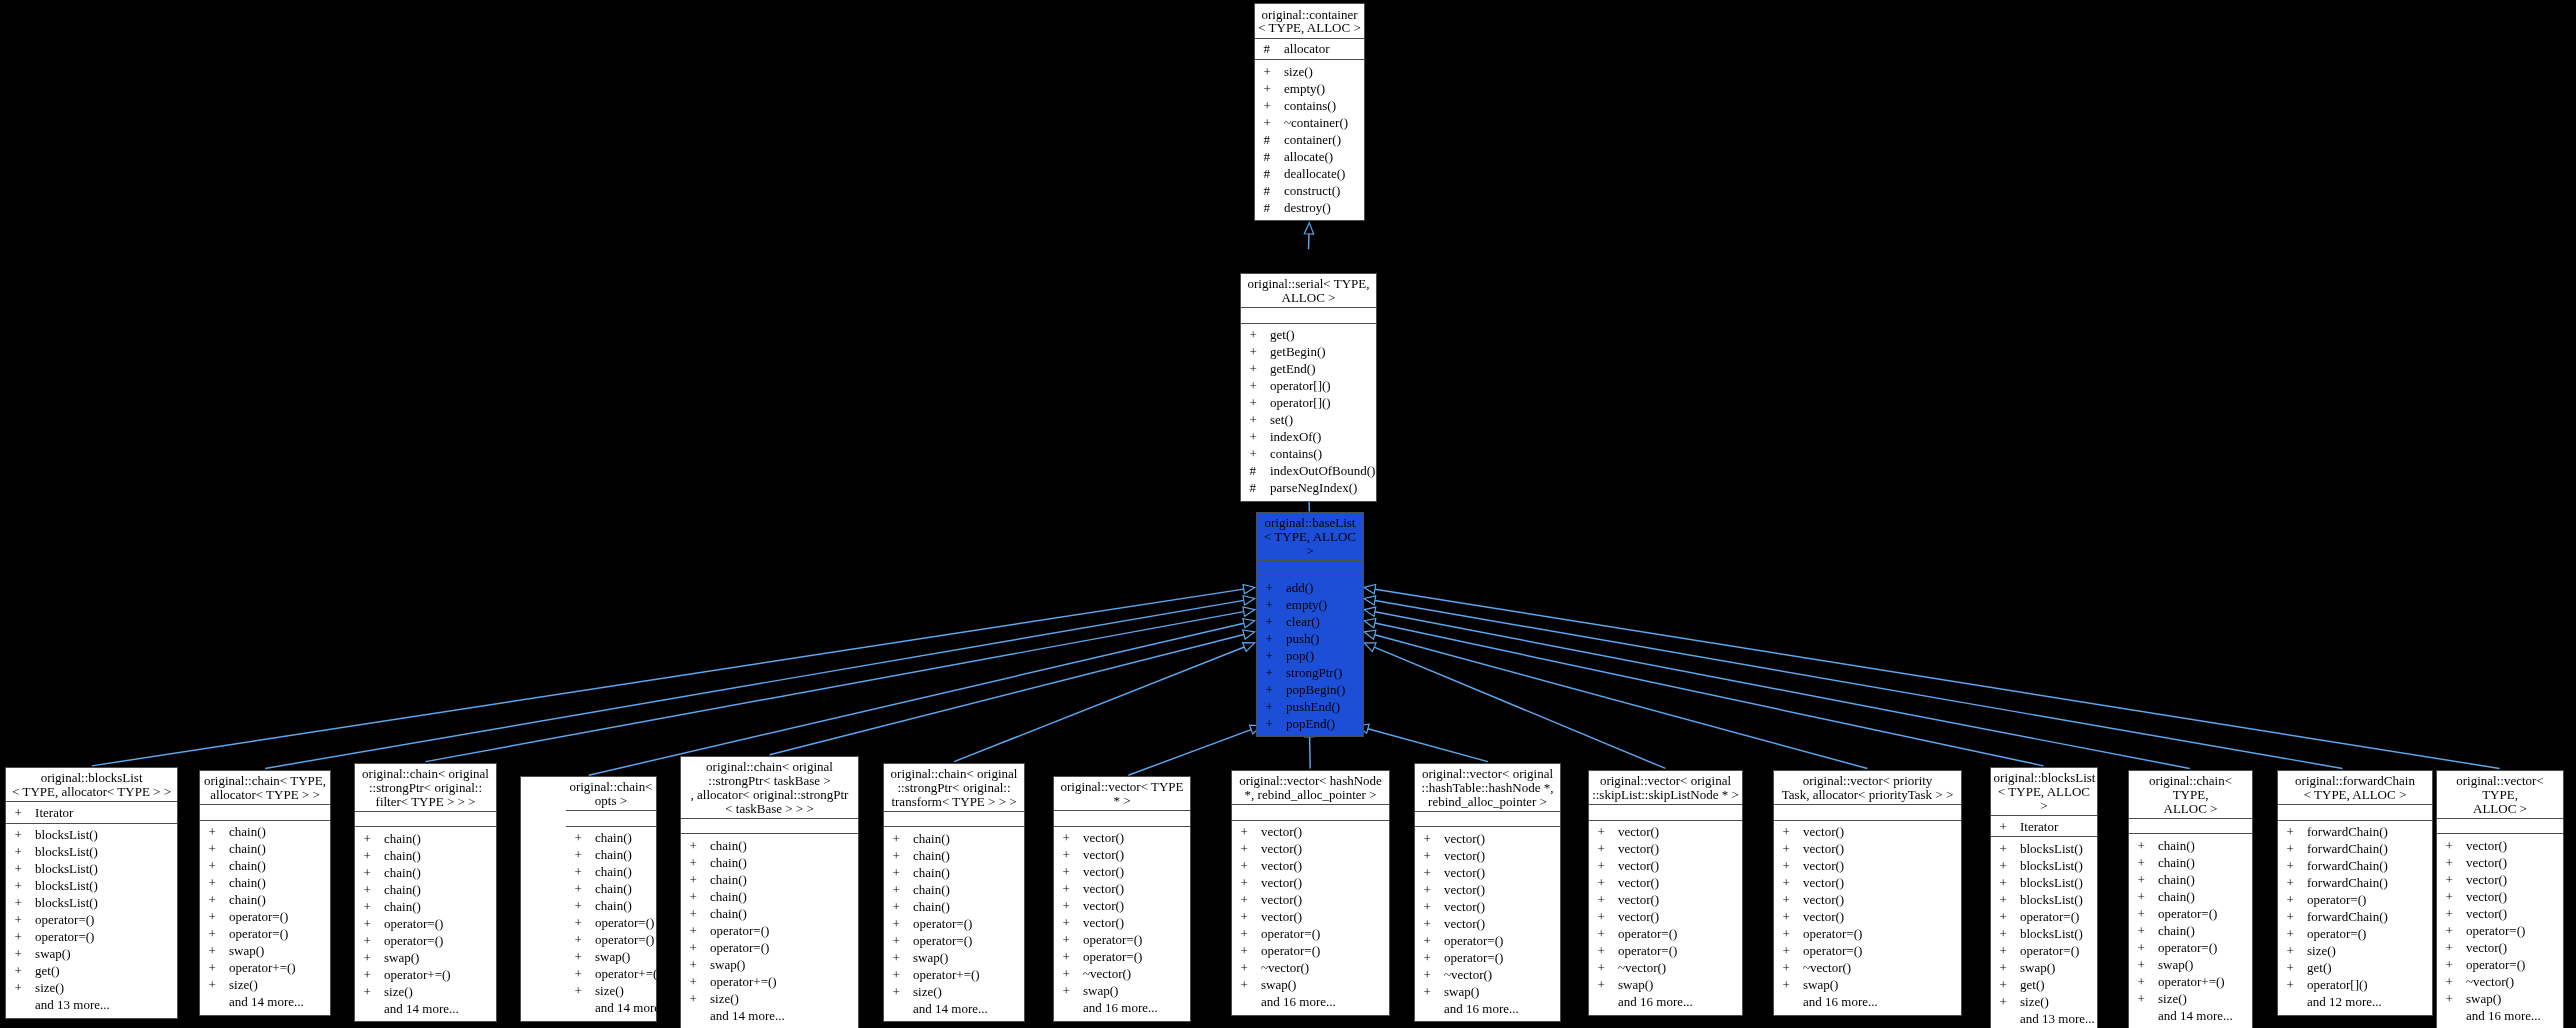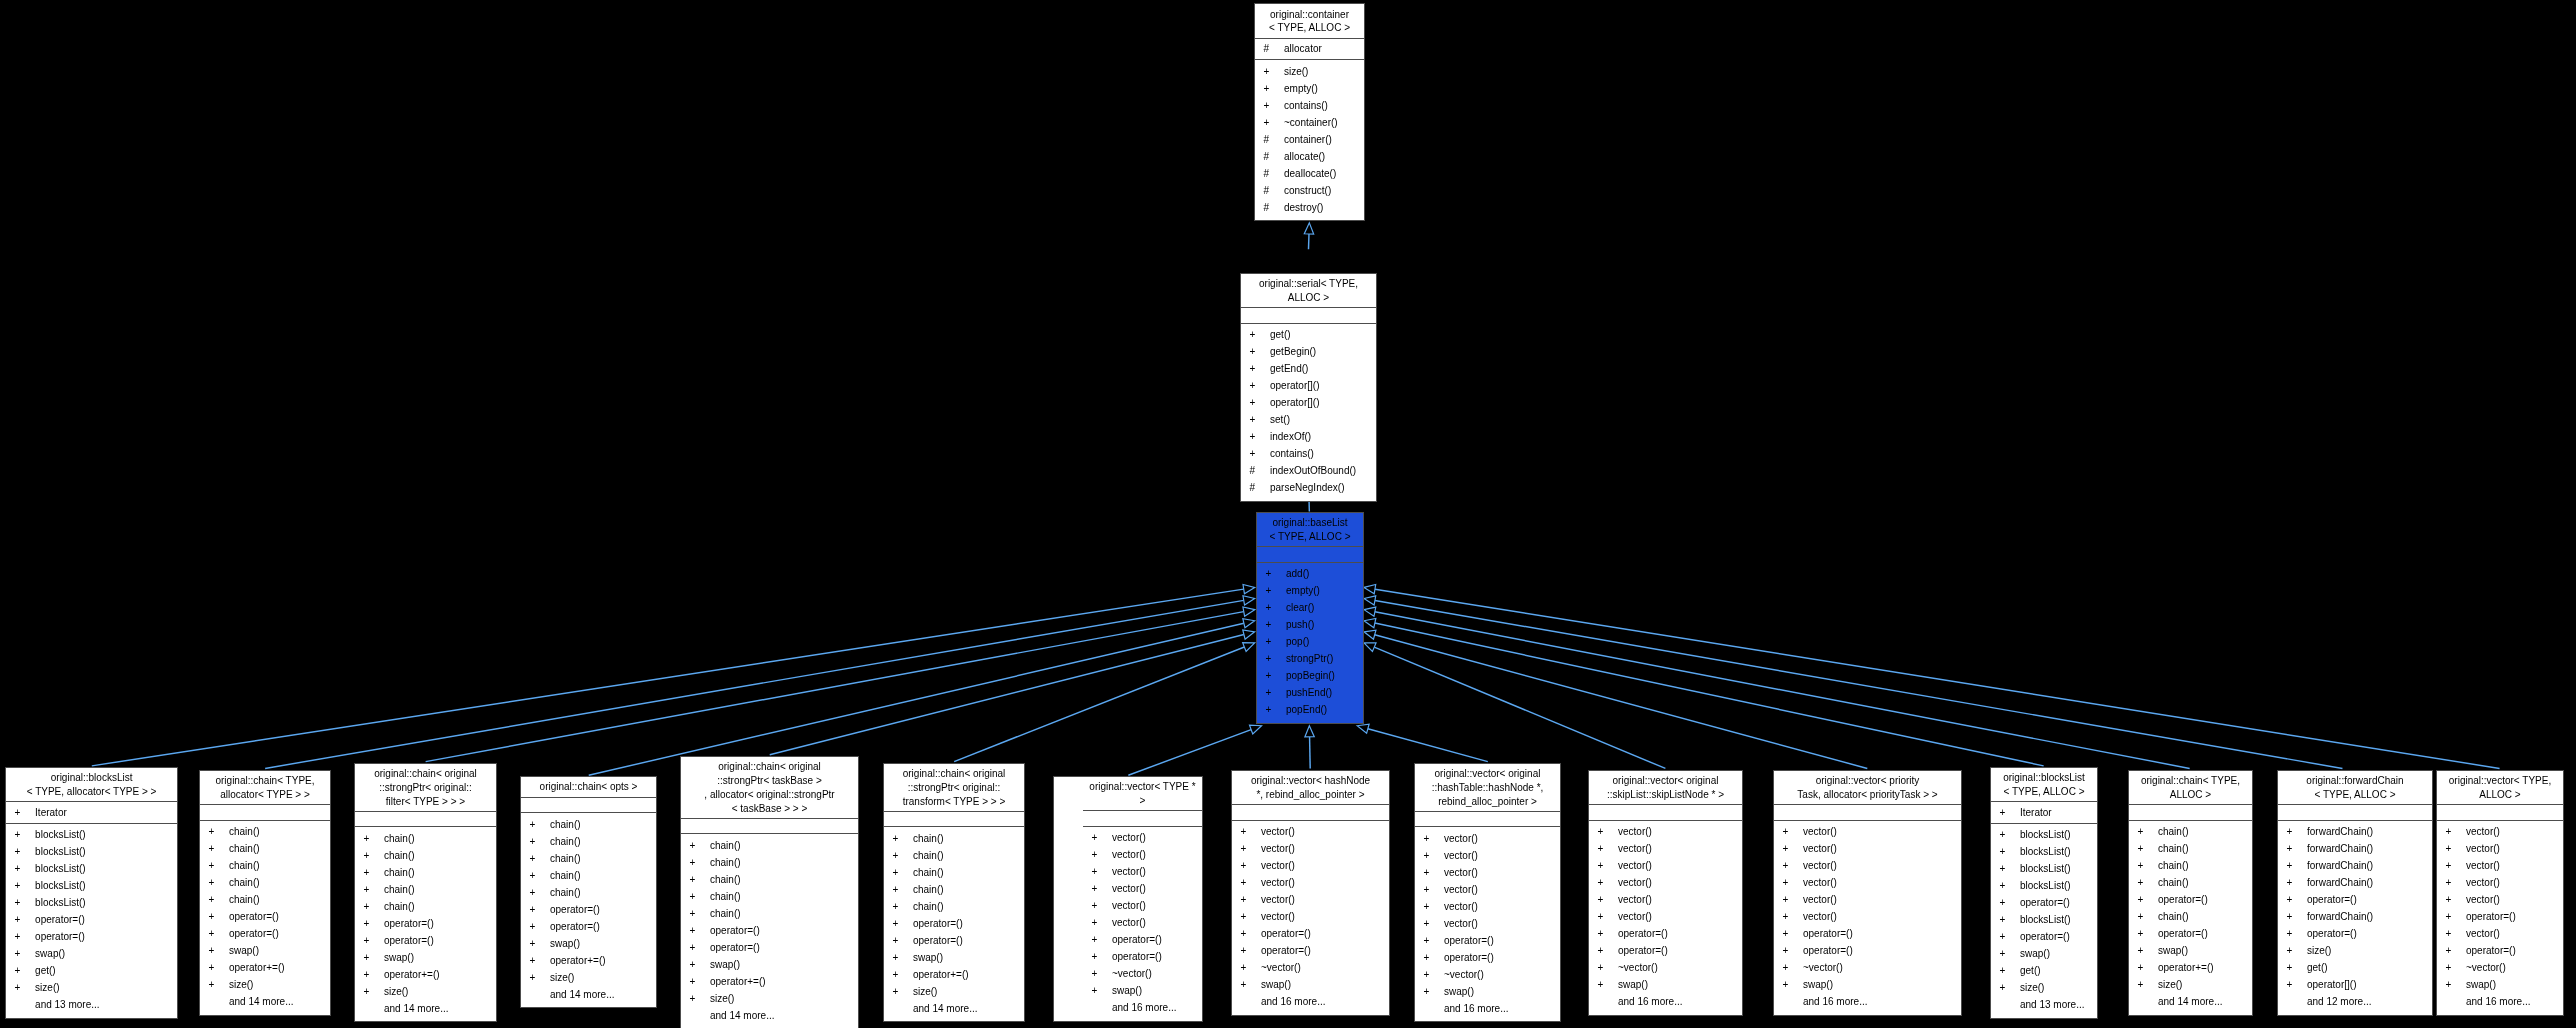--- a/index.html
+++ b/index.html
@@ -10,22 +10,23 @@
     font-family:"Liberation Sans", sans-serif;
     overflow:hidden;
   }
   #edges{position:absolute;left:0;top:0;}
   .node{
     position:absolute;
     box-sizing:border-box;
     background:#ffffff;
     border:0.9px solid #4d4d4d;
     color:#000000;
-    font-size:10px;
+    font-size:13px;
     cursor:pointer;
+    font-family:Liberation Serif, serif;
   }
   .node.highlight{background:#1d4ed8;}
   .node-title{
     text-align:center;
     padding:3.4px 2.6px 2.6px 2.6px;
     line-height:13.7px;
     border-bottom:0.9px solid #4d4d4d;
     white-space:pre-line;
   }
   .node-attrs{
@@ -364,21 +365,21 @@
           <span class="prefix">+</span>
           <span class="label">operator+=()</span>
         </div>
         <div class="member">
           <span class="prefix">+</span>
           <span class="label">size()</span>
         </div>
         <div class="member more">and 14 more...</div>
       </div>
   </div>
-    <div class="node" style="left: 520px; width: 137px; top: 776px;">
+    <div class="node" style="left: 520px; width: 137px; top: 776px; padding-left: 45px;">
     <div class="node-title">original::chain&lt; opts &gt;</div>
     <div class="node-attrs"></div>
     <div class="node-methods">
         <div class="member">
           <span class="prefix">+</span>
           <span class="label">chain()</span>
         </div>
         <div class="member">
           <span class="prefix">+</span>
           <span class="label">chain()</span>
@@ -510,21 +511,21 @@
           <span class="prefix">+</span>
           <span class="label">operator+=()</span>
         </div>
         <div class="member">
           <span class="prefix">+</span>
           <span class="label">size()</span>
         </div>
         <div class="member more">and 14 more...</div>
       </div>
   </div>
-    <div class="node" style="left: 1053px; width: 150px; top: 776px; padding-left: 29px;">
+    <div class="node" style="left: 1053px; width: 138px; top: 776px;">
     <div class="node-title">original::vector&lt; TYPE * &gt;</div>
     <div class="node-attrs"></div>
     <div class="node-methods">
         <div class="member">
           <span class="prefix">+</span>
           <span class="label">vector()</span>
         </div>
         <div class="member">
           <span class="prefix">+</span>
           <span class="label">vector()</span>

